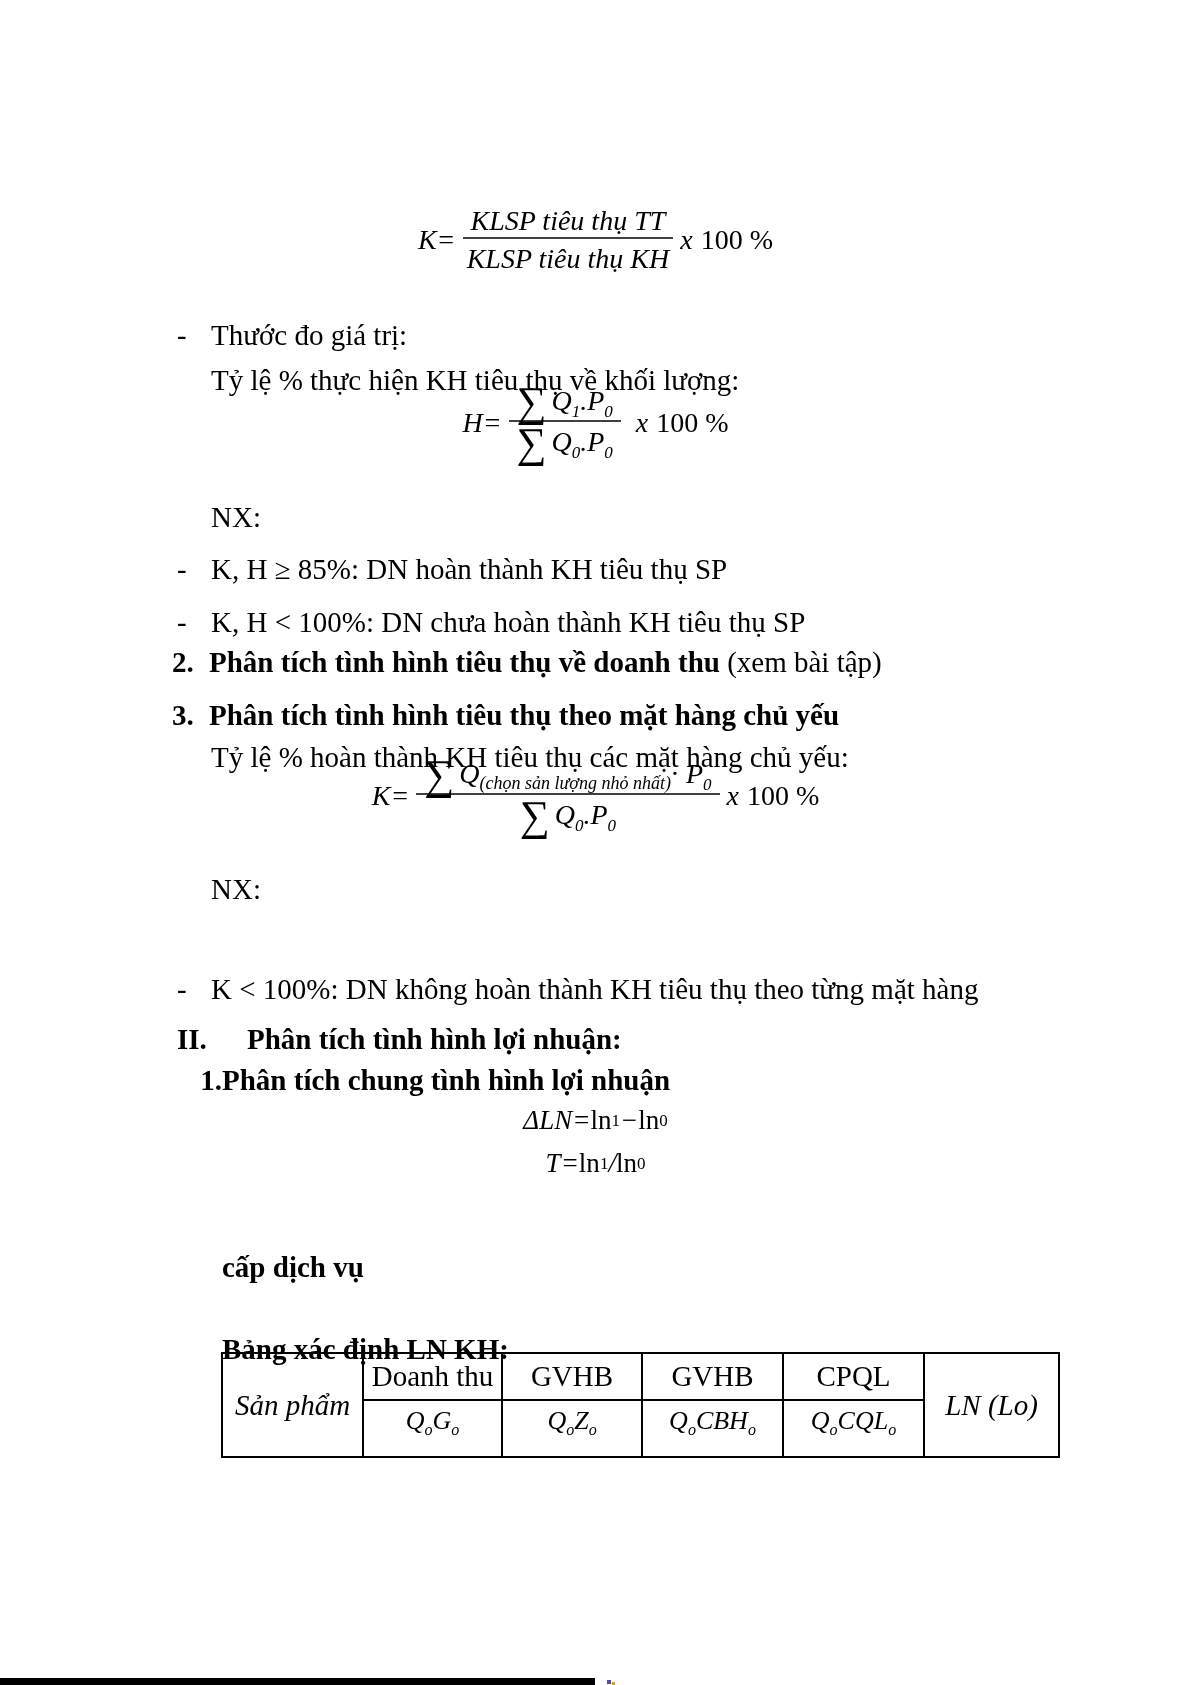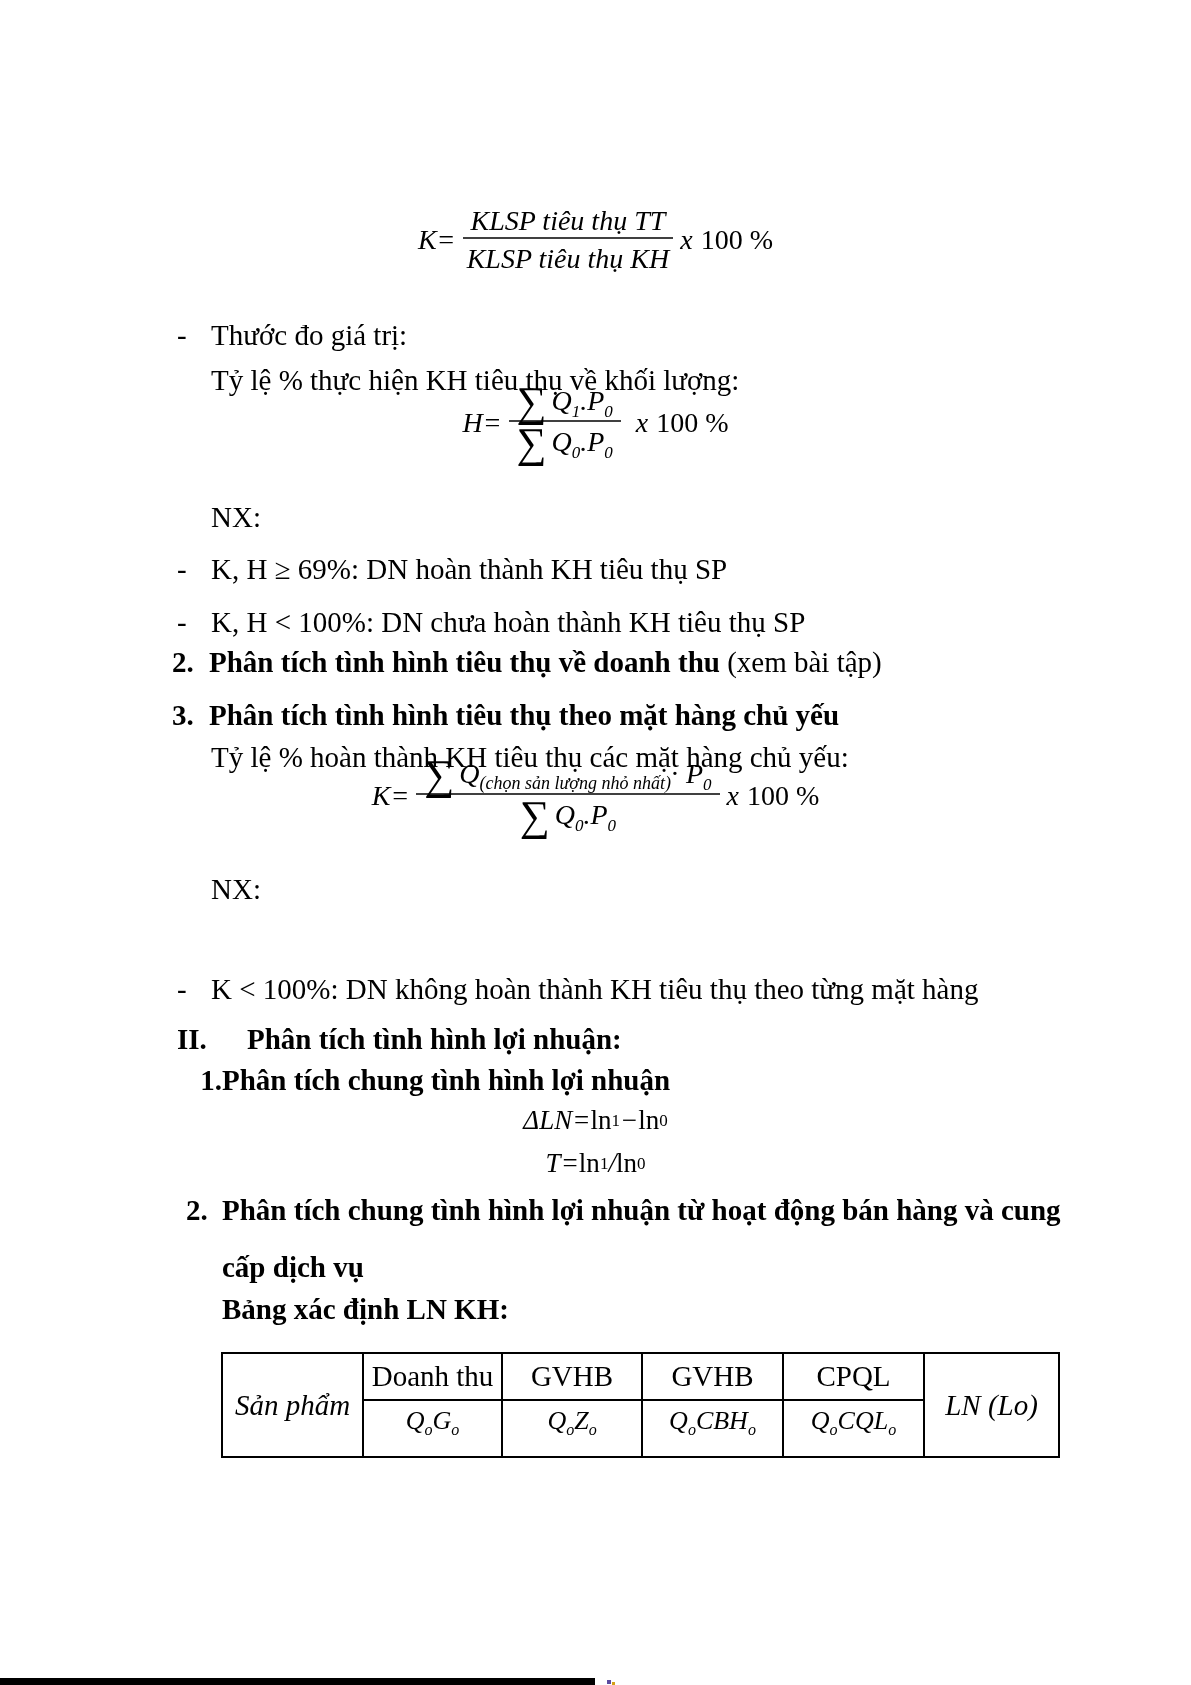--- a/index.html
+++ b/index.html
@@ -88,21 +88,21 @@
     </span>
     <span class="mspace"></span>
     <span>x</span>
     <span class="mspace"></span>
     <span class="upright">100 %</span>
   </div>
 
   <div class="tline" style="left:211px;top:500px;">NX:</div>
 
   <div class="tline" style="left:177px;top:552px;">
-    <span class="dash">-</span><span>K, H ≥ 69%: DN hoàn thành KH tiêu thụ SP</span>
+    <span class="dash">-</span><span>K, H ≥ 85%: DN hoàn thành KH tiêu thụ SP</span>
   </div>
 
   <div class="tline" style="left:177px;top:605px;">
     <span class="dash">-</span><span>K, H &lt; 100%: DN chưa hoàn thành KH tiêu thụ SP</span>
   </div>
 
   <div class="tline" style="left:172px;top:645px;">
     <span class="inum">2.</span><span class="bold">Phân tích tình hình tiêu thụ về doanh thu</span><span> (xem bài tập)</span>
   </div>
 
@@ -151,27 +151,24 @@
   <div class="formula" style="top:1148px;font-size:27px;">
     <span>T</span>
       <span>=</span>
       <span class="upright">ln</span>
       <span class="fsub upright">1</span>
       <span>/</span>
       <span class="upright">ln</span>
       <span class="fsub upright">0</span>
   </div>
 
-  <div class="tline" style="left:186px;top:1193px;">
-    <span class="inum2">2.</span><span class="bold">Phân tích chung tình hình lợi nhuận từ hoạt động bán hàng và cung</span>
-  </div>
 
   <div class="tline bold" style="left:222px;top:1250px;">cấp dịch vụ</div>
 
-  <div class="tline bold" style="left:222px;top:1292px;">Bảng xác định LN KH:</div>
+  <div class="tline bold" style="left:222px;top:1332px;">Bảng xác định LN KH:</div>
 
   <table class="kh-table">
     <colgroup>
       <col style="width:141px">
         <col style="width:139px">
         <col style="width:140px">
       <col style="width:141px">
         <col style="width:141px">
         <col style="width:135px">
     </colgroup>

